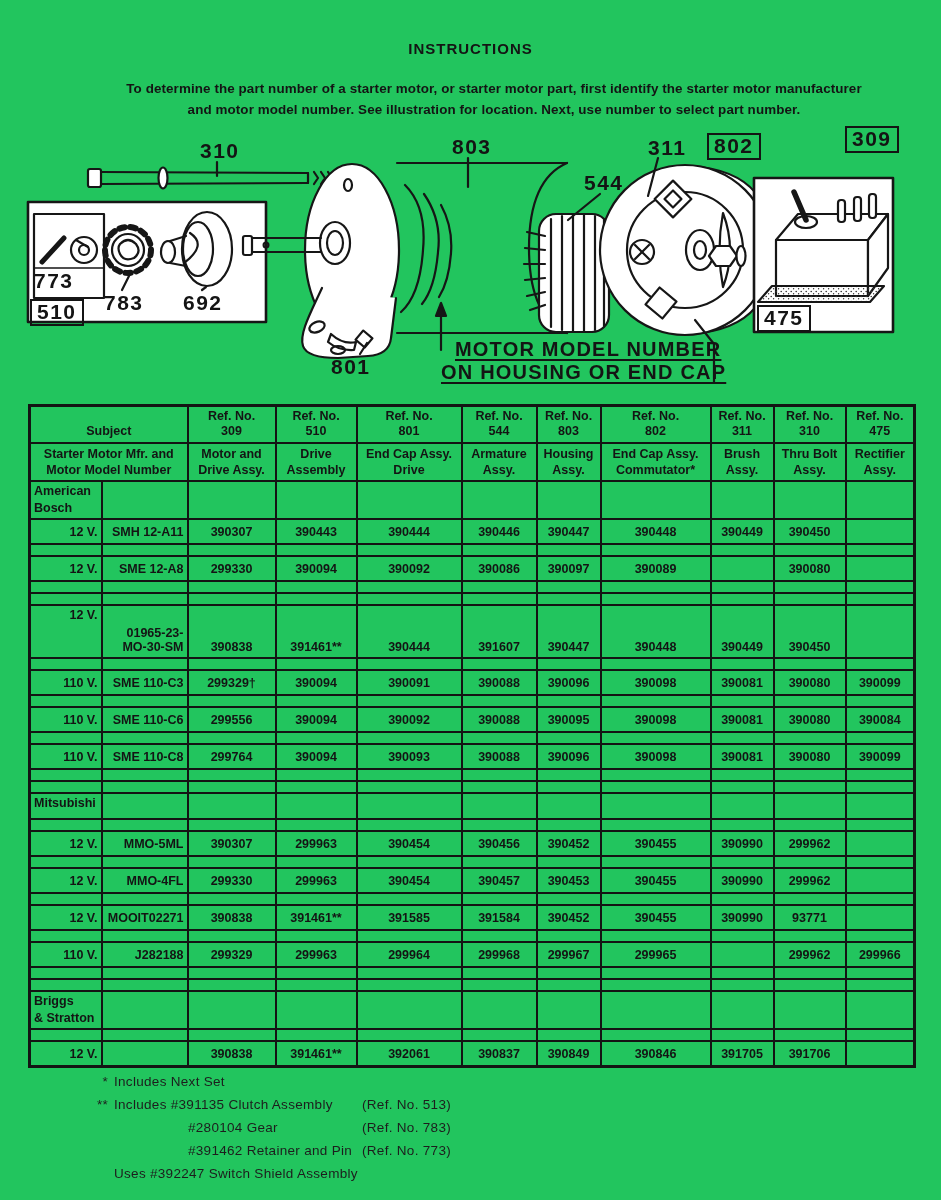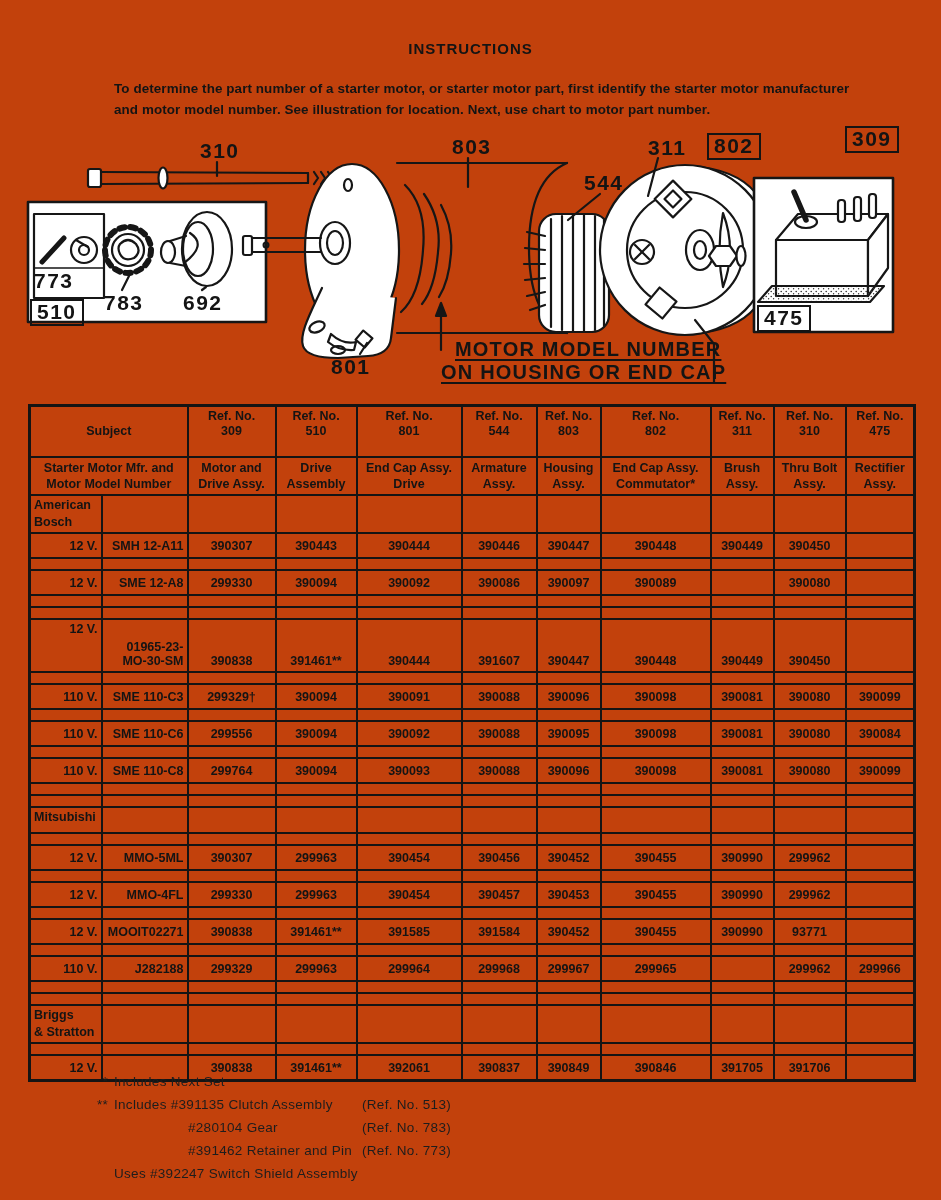--- a/index.html
+++ b/index.html
@@ -1,34 +1,34 @@
 <!DOCTYPE html>
 <html><head>
 <meta charset="utf-8">
 <style>
   html,body{margin:0;padding:0;background:#e8e8e8;}
-  .page{position:relative;width:941px;height:1200px;background:#c2410c;color:#141414;
+  .page{position:relative;width:941px;height:1200px;background:#22c55e;color:#141414;
         font-family:"Liberation Sans",sans-serif;overflow:hidden;margin:0 auto;}
   .title{position:absolute;top:40px;left:0;width:941px;text-align:center;
          font-size:15px;font-weight:bold;letter-spacing:1px;}
   .intro{position:absolute;top:78px;left:114px;width:760px;font-size:13.4px;
-         font-weight:bold;line-height:1.6;letter-spacing:0.1px;}
+         font-weight:bold;line-height:1.6;letter-spacing:0.1px;text-align:center;}
   .diagram{position:absolute;top:0;left:0;width:941px;height:410px;}
   .diagram svg{position:absolute;top:0;left:0;}
   .dlabel{position:absolute;font-size:21px;font-weight:bold;letter-spacing:1.5px;
           line-height:1.05;white-space:pre;}
   .dlabel.boxed{border:2.5px solid #141414;padding:0 5px 1px 5px;}
   .callout-line{position:absolute;font-size:20px;font-weight:bold;letter-spacing:1.2px;
           text-decoration:underline;text-decoration-thickness:2px;text-underline-offset:3px;white-space:pre;}
   
   table.parts{position:absolute;top:404px;left:28px;width:886px;border-collapse:collapse;
           table-layout:fixed;border:3px solid #141414;}
   table.parts th,table.parts td{border:2px solid #141414;font-size:12.5px;font-weight:bold;
           padding:1px 3px;overflow:hidden;white-space:pre-line;}
-  tr.h1 th{height:32px;vertical-align:bottom;text-align:center;line-height:1.25;padding-bottom:16px;}
+  tr.h1 th{height:32px;vertical-align:bottom;text-align:center;line-height:1.25;padding-bottom:2px;}
   tr.h1 th.subject{text-align:center;}
   tr.h2 th{height:34px;vertical-align:middle;text-align:center;line-height:1.3;}
   tr.group td{height:34px;vertical-align:top;text-align:left;line-height:1.35;}
   tr.group.one td{height:22px;}
   tr.spacer td{height:10px;padding:0;}
   tr.data td{height:21px;}
   td.v{text-align:right;padding-right:9px;}
   td.m{text-align:right;padding-left:4px;white-space:pre-line;}
   td.n{text-align:center;}
   tr.tall td{height:46px;vertical-align:bottom;padding-bottom:3px;}
@@ -44,21 +44,21 @@
 </style>
 </head>
 <body>
 
 <div class="page">
 
   <div class="title">INSTRUCTIONS</div>
 
   <div class="intro">
     <div>To determine the part number of a starter motor, or starter motor part, first identify the starter motor manufacturer</div>
-    <div>and motor model number.  See illustration for location.  Next, use chart to motor part number.</div>
+    <div>and motor model number.  See illustration for location.  Next, use number to select part number.</div>
   </div>
 
   <div class="diagram">
     <svg width="941" height="410" viewBox="0 0 941 410">
       <defs>
         <pattern id="speckle" width="5" height="5" patternUnits="userSpaceOnUse">
           <circle cx="1.2" cy="1.5" r="0.8" fill="#333"></circle>
           <circle cx="3.6" cy="3.8" r="0.7" fill="#333"></circle>
         </pattern>
       </defs>

